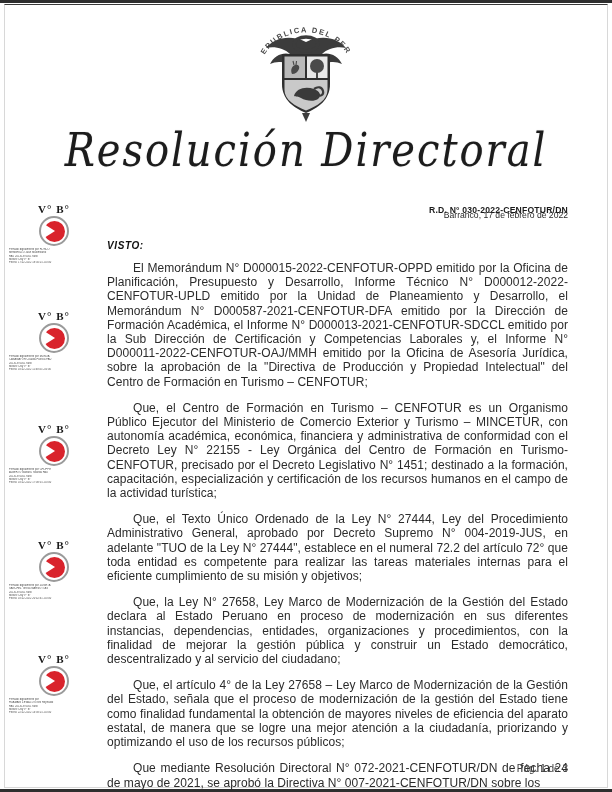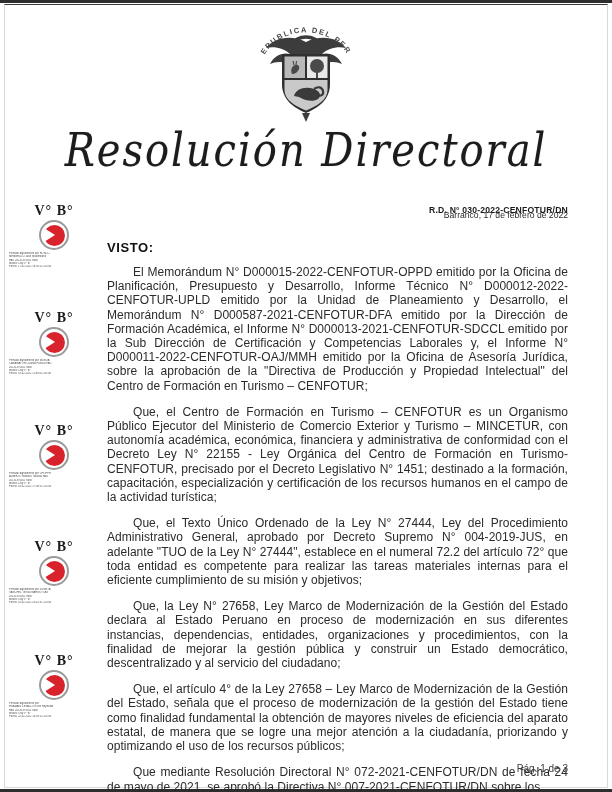--- a/index.html
+++ b/index.html
@@ -94,25 +94,26 @@
   }
 
   
   .body-col {
     position: absolute;
     left: 107px;
     right: 44px;
     top: 240px;
   }
   .heading {
-    font-size: 13px;
+    font-size: 10px;
     font-weight: bold;
     letter-spacing: 0.6px;
     color: #111;
     margin: 0 0 10px 0;
+    font-style: italic;
   }
   p.para {
     margin: 0 0 12px 0;
     font-size: 12px;
     line-height: 14.2px;
     text-align: justify;
     text-indent: 26px;
     color: #2b2b2b;
     letter-spacing: 0.05px;
   }
@@ -128,21 +129,21 @@
     color: #3a3a3a;
   }
 
   
   .sig-block {
     position: absolute;
     left: 8px;
     width: 92px;
   }
   .vb-label {
-    font-size: 14px;
+    font-size: 11px;
     font-weight: bold;
     color: #1a1a1a;
     text-align: center;
     letter-spacing: 1px;
     margin-bottom: 1px;
     font-family: "Liberation Serif", serif;
   }
   .seal {
     width: 30px;
     height: 30px;

